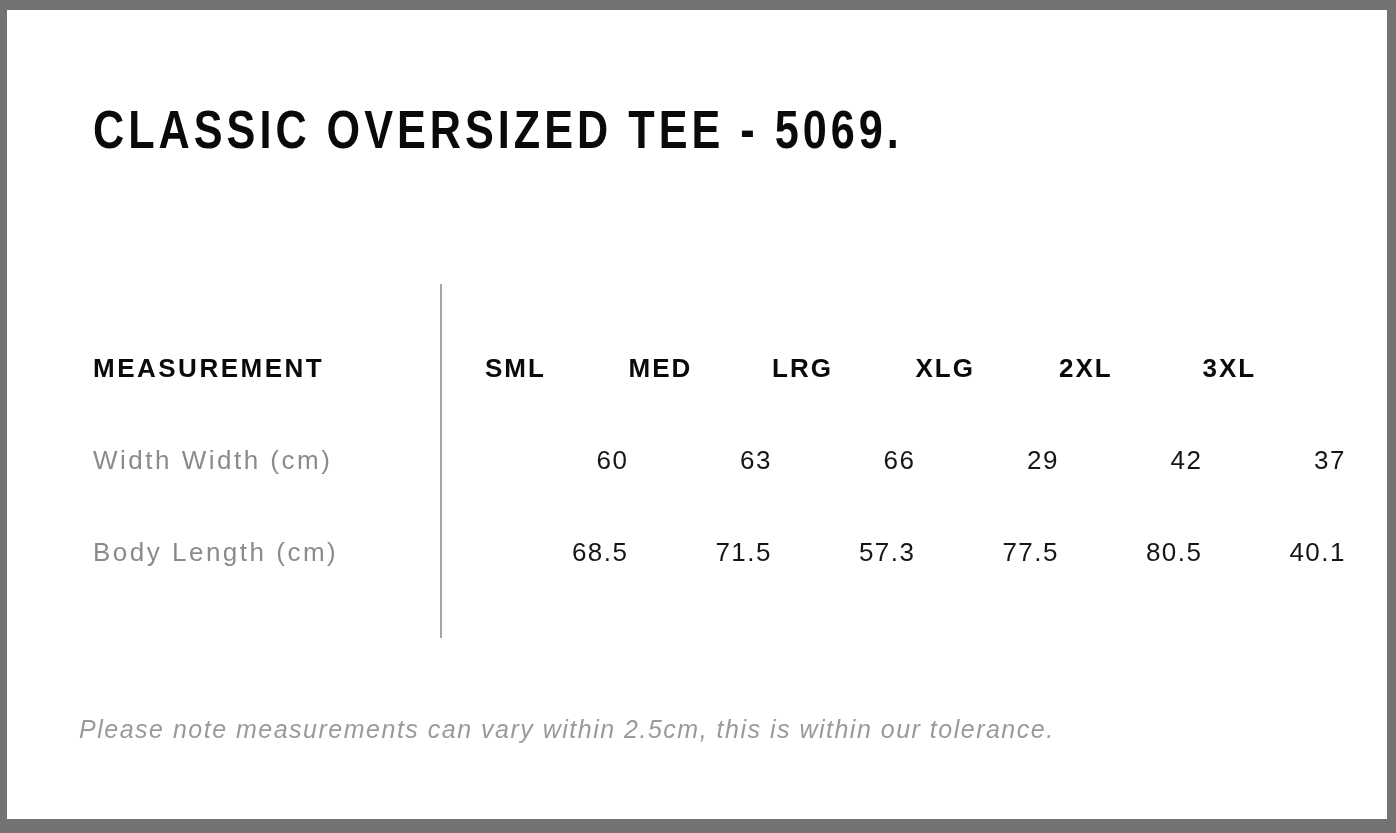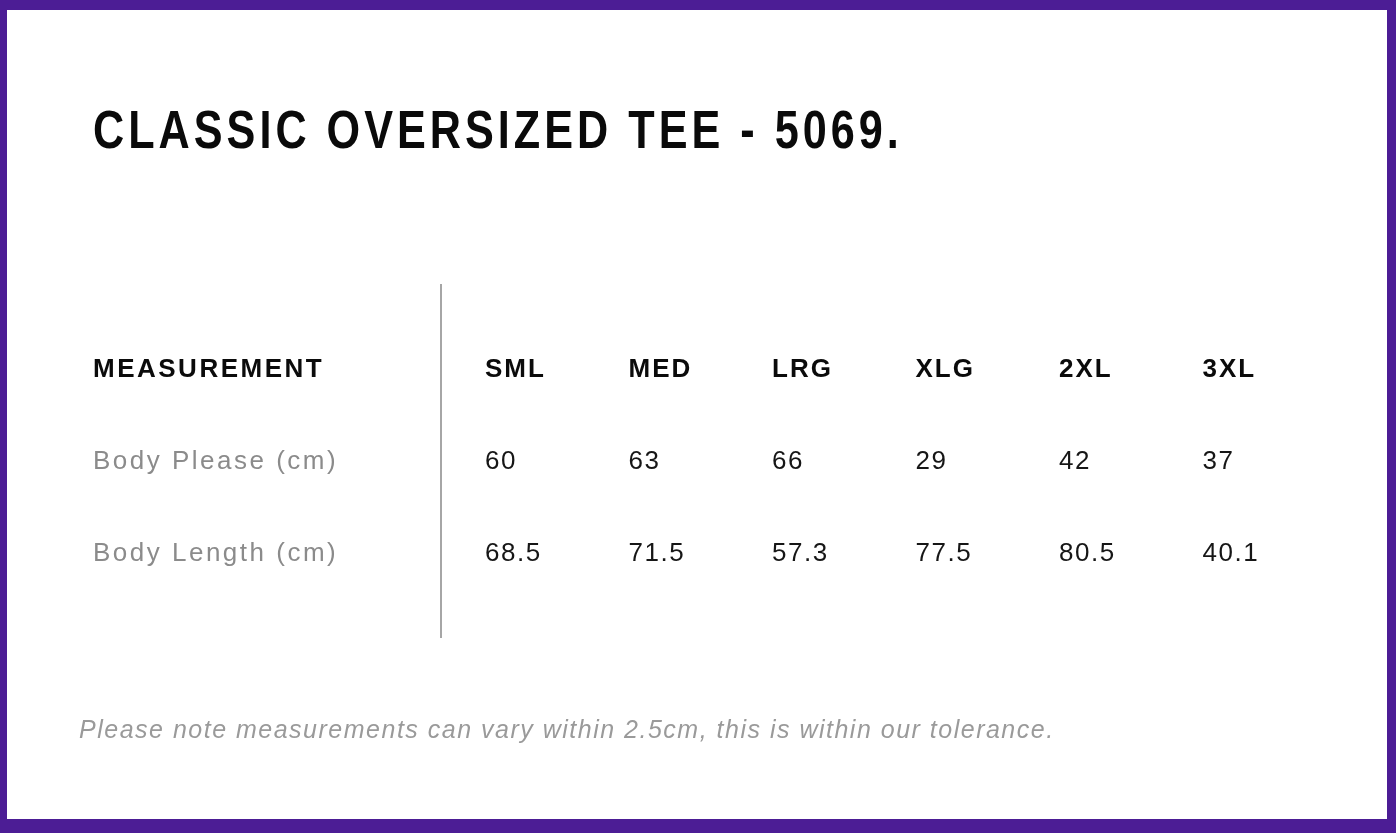--- a/index.html
+++ b/index.html
@@ -5,21 +5,21 @@
   html, body {
     margin: 0;
     padding: 0;
     background: #000;
     font-family: "Liberation Sans", "DejaVu Sans", sans-serif;
   }
   .frame {
     position: relative;
     width: 1396px;
     height: 833px;
-    background: #4c1d95;
+    background: #737373;
     overflow: hidden;
   }
   .page {
     position: absolute;
     left: 7px;
     top: 10px;
     right: 9px;
     bottom: 14px;
     background: #ffffff;
   }
@@ -65,21 +65,21 @@
   }
   .row-label {
     font-size: 26px;
     letter-spacing: 2.5px;
     color: #8b8b8b;
   }
   .value {
     font-size: 26px;
     letter-spacing: 1.5px;
     color: #161616;
-    text-align: left;
+    text-align: right;
   }
   .divider {
     position: absolute;
     left: 433px;
     top: 274px;
     width: 2px;
     height: 354px;
     background: #a6a6a6;
   }
   .note {
@@ -108,21 +108,21 @@
 
       <div class="cell m-header">MEASUREMENT</div>
       <div class="cell"></div>
       <div class="cell col-header">SML</div>
       <div class="cell col-header">MED</div>
       <div class="cell col-header">LRG</div>
       <div class="cell col-header">XLG</div>
       <div class="cell col-header">2XL</div>
       <div class="cell col-header">3XL</div>
 
-      <div class="cell row-label">Body Please (cm)</div>
+      <div class="cell row-label">Width Width (cm)</div>
       <div class="cell"></div>
       <div class="cell value">60</div>
       <div class="cell value">63</div>
       <div class="cell value">66</div>
       <div class="cell value">29</div>
       <div class="cell value">42</div>
       <div class="cell value">37</div>
 
       <div class="cell row-label">Body Length (cm)</div>
       <div class="cell"></div>

